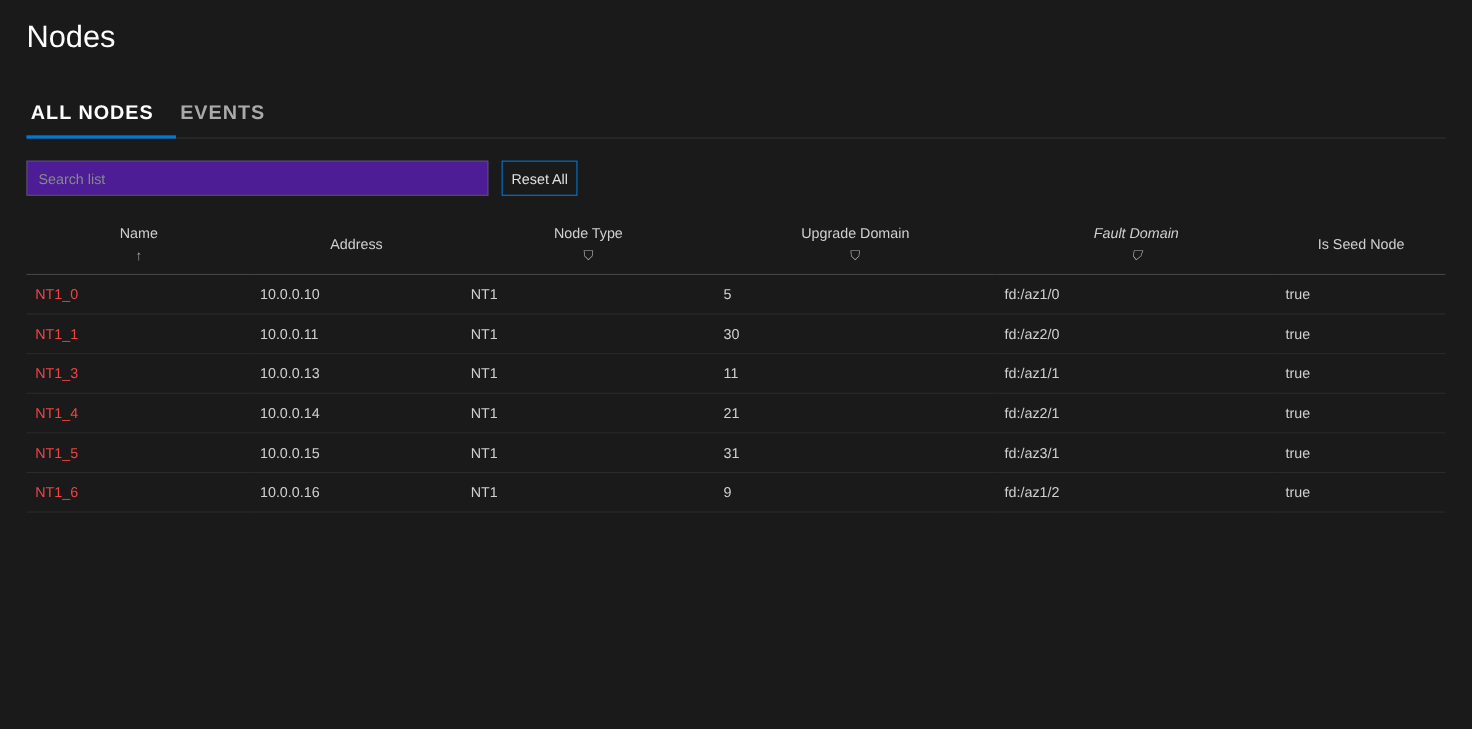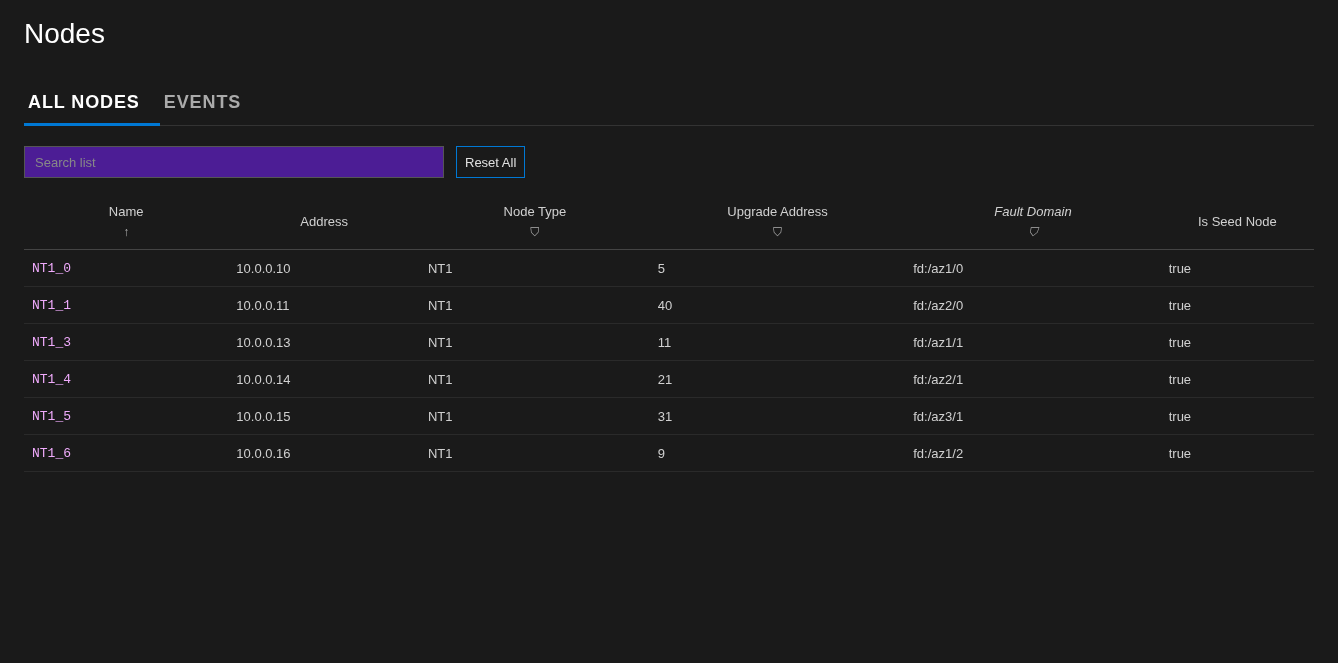--- a/index.html
+++ b/index.html
@@ -100,24 +100,23 @@
     }
     tbody tr {
       border-bottom: 1px solid #2a2a2a;
     }
     tbody td {
       padding: 10px 8px;
       font-size: 13px;
       color: #d0d0d0;
     }
     .node-link {
-      color: #f0abfc;
+      color: #ef4444;
       cursor: pointer;
       text-decoration: none;
-      font-family: Liberation Mono, monospace;
     }
     .col-name { width: 160px; }
     .col-address { width: 150px; }
     .col-nodetype { width: 180px; }
     .col-upgrade { width: 200px; }
     .col-fault { width: 200px; font-style: italic; }
     .col-seed { width: 120px; }
   </style>
 </head>
 <body>
@@ -151,21 +150,21 @@
           </div>
         </th>
         <th class="col-nodetype">
           <div class="th-inner">
             <span>Node Type</span>
             <span class="filter-icon">⛉</span>
           </div>
         </th>
         <th class="col-upgrade">
           <div class="th-inner">
-            <span>Upgrade Address</span>
+            <span>Upgrade Domain</span>
             <span class="filter-icon">⛉</span>
           </div>
         </th>
         <th class="col-fault">
           <div class="th-inner">
             <span>Fault Domain</span>
             <span class="filter-icon">⛉</span>
           </div>
         </th>
         <th class="col-seed">
@@ -185,21 +184,21 @@
       <td>5</td>
       <td>fd:/az1/0</td>
       <td>true</td>
     </tr>
         <tr>
       <td>
         <a class="node-link">NT1_1</a>
       </td>
       <td>10.0.0.11</td>
       <td>NT1</td>
-      <td>40</td>
+      <td>30</td>
       <td>fd:/az2/0</td>
       <td>true</td>
     </tr>
         <tr>
       <td>
         <a class="node-link">NT1_3</a>
       </td>
       <td>10.0.0.13</td>
       <td>NT1</td>
       <td>11</td>

